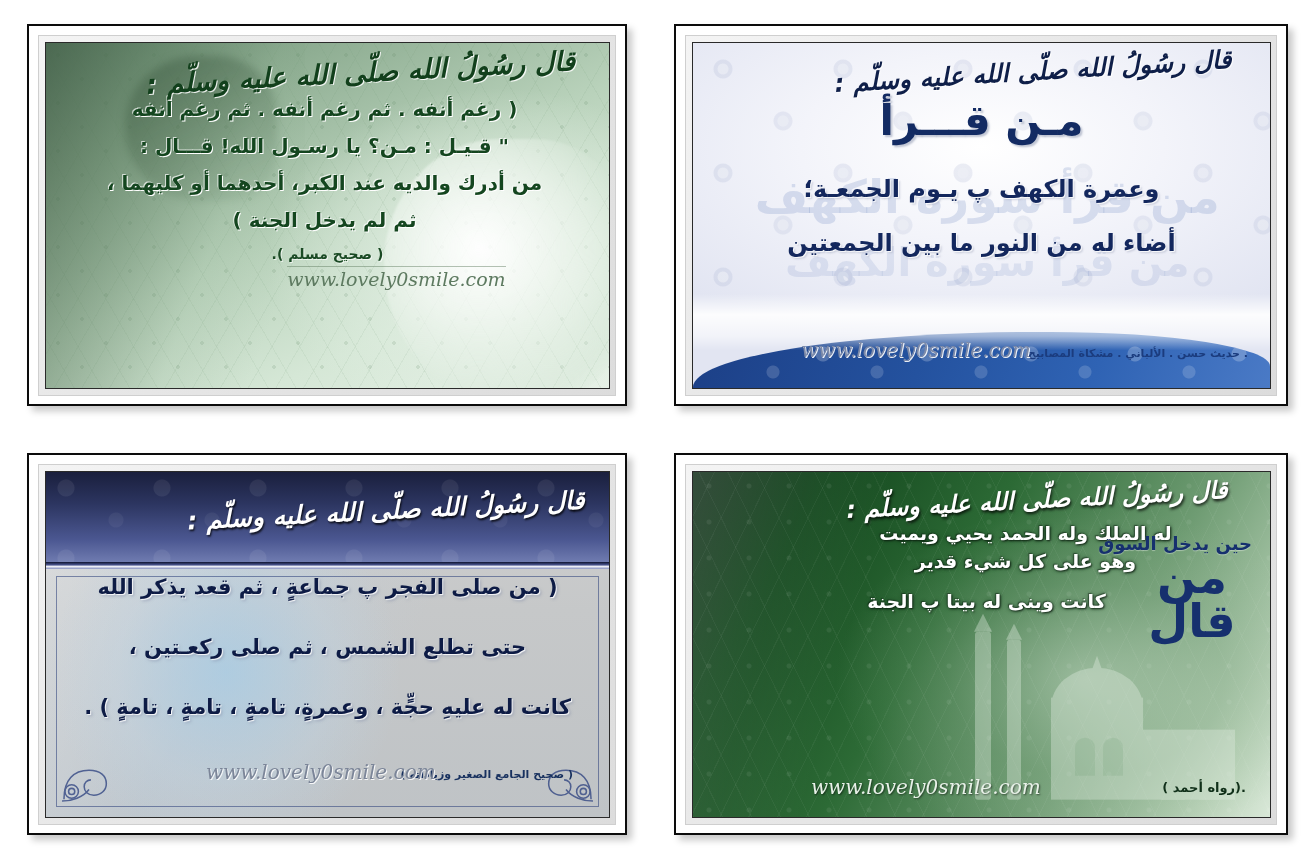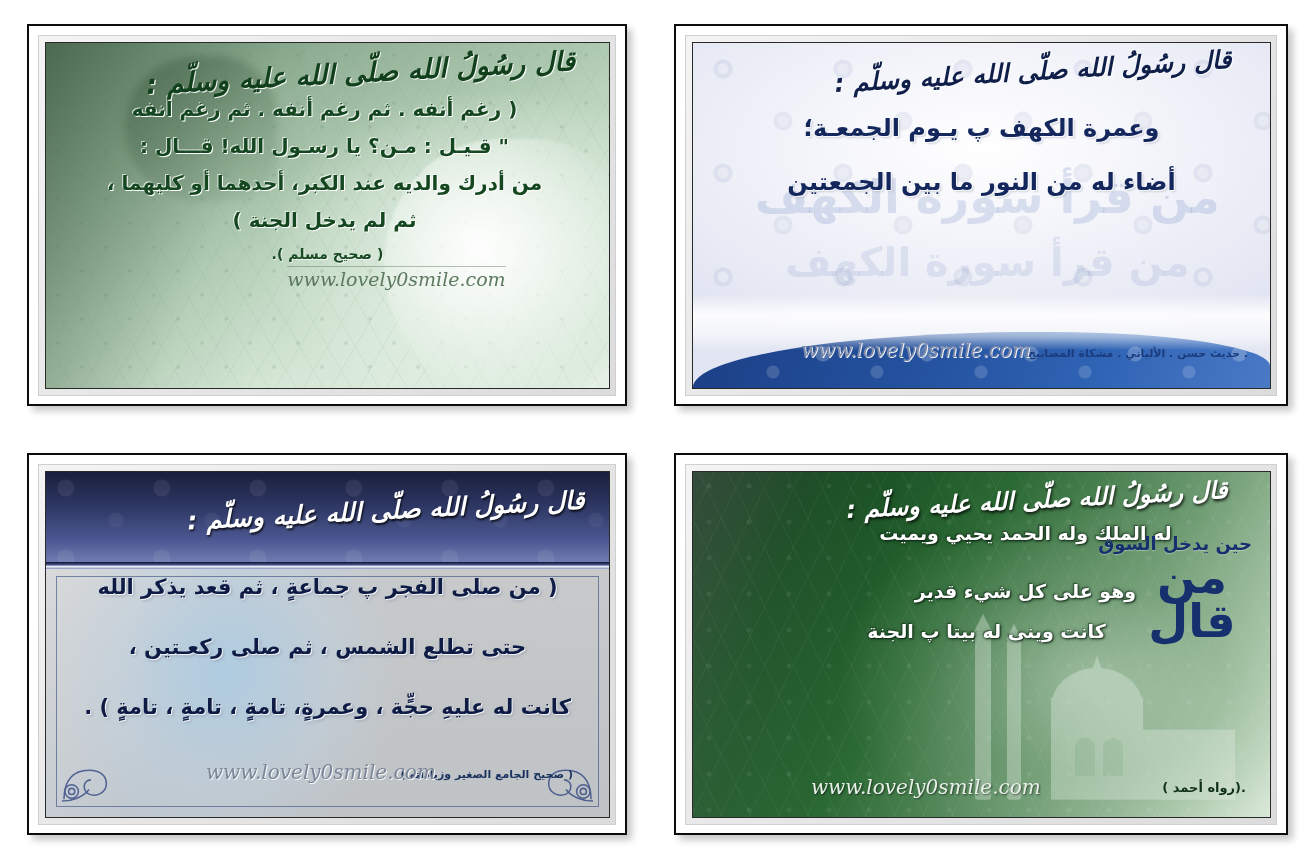--- a/index.html
+++ b/index.html
@@ -329,21 +329,21 @@
     transform: rotate(-3deg);
   }
   .c4 .body-line {
     color: #ffffff; font-size: 19px; align-self: center;
     margin-right: -88px;
     text-shadow: 0 0 4px rgba(20,60,30,.95), 1px 1px 2px rgba(0,0,0,.75), -1px -1px 1px rgba(0,0,0,.4);
   }
   .c4 .l1 { margin-top: 14px; }
   .c4 .l2 { margin-top: 10px; }
   .c4 .l3 { margin-top: 18px; }
-  .c4 .l4 { margin-top: 36px; }
+  .c4 .l4 { margin-top: 6px; }
   .c4 .l5 { margin-top: 22px; margin-right: -10px; }
   .c4 .l6 { margin-top: 18px; margin-right: -10px; }
   .c4 .attr {
     position: absolute; right: 24px; bottom: 22px; z-index: 7;
     color: #11301a; font-size: 13px; font-weight: 700;
   }
   .c4 .site {
     position: absolute; left: 118px; bottom: 18px; z-index: 7;
     color: #e8f1e8; font-size: 20px;
     text-shadow: 1px 1px 2px rgba(0,0,0,.55);
@@ -394,20 +394,21 @@
     <div class="frame-outer">
       <div class="frame-mat">
         <div class="card c2">
           <div class="c2-pattern"></div>
           <div class="c2-watermark">من قرأ سورة الكهف</div>
           <div class="c2-watermark2">من قرأ سورة الكهف</div>
           <div class="c2-band"></div>
           <div class="c2-wave"></div>
           <div class="card-inner">
             <div class="hdr">قال رسُولُ الله صلّى الله عليه وسلّم :</div>
+            <div class="big">مـن قـــرأ</div>
             <div class="body-line l1">وعمرة الكهف ﭖ يـوم الجمعـة؛</div>
             <div class="body-line l2">أضاء له من النور ما بين الجمعتين</div>
           </div>
           <div class="attr">( حديث حسن . الألباني . مشكاة المصابيح .</div>
           <div class="site">www.lovely0smile.com</div>
         </div>
       </div>
     </div>
   </div>
 

